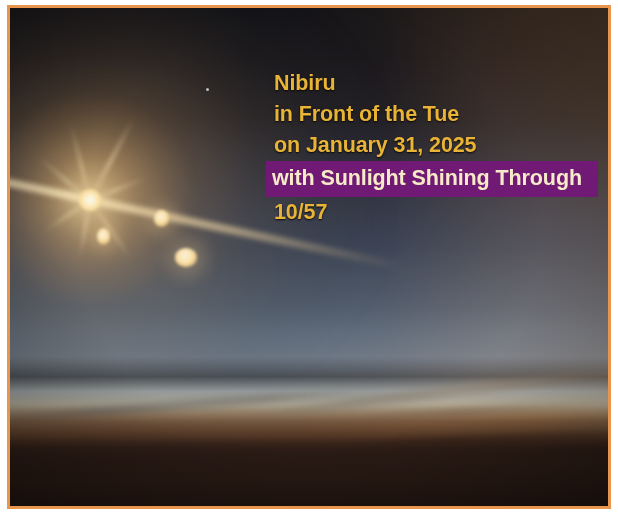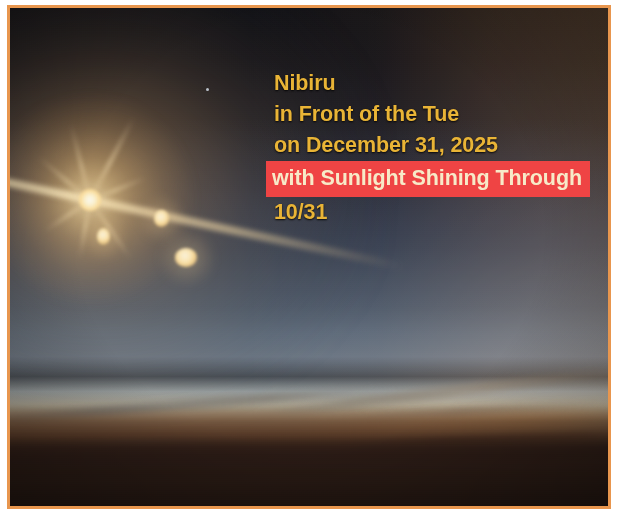--- a/index.html
+++ b/index.html
@@ -237,22 +237,22 @@
     letter-spacing: -0.1px;
   }
   .cap-gold {
     color: #e9b436;
     padding-left: 6px;
     text-shadow: 0 1px 2px rgba(0,0,0,0.85);
   }
   .cap-highlight {
     display: inline-block;
     color: #f7eac8;
-    background: #ef4444;
-    padding: 2px 8px 3px 6px;
+    background: #701a75;
+    padding: 2px 16px 3px 6px;
     margin-left: -2px;
   }
 </style>
 </head>
 <body>
 
 <div id="photo-frame">
   <div id="photo">
 
     <div class="sky-base"></div>
@@ -311,24 +311,24 @@
     <div class="vignette"></div>
 
     <div id="caption">
       <div class="cap-line">
         <span class="cap-gold">Nibiru</span>
       </div>
       <div class="cap-line">
         <span class="cap-gold">in Front of the Tue</span>
       </div>
       <div class="cap-line">
-        <span class="cap-gold">on December 31, 2025</span>
+        <span class="cap-gold">on January 31, 2025</span>
       </div>
       <div class="cap-line">
         <span class="cap-highlight">with Sunlight Shining Through</span>
       </div>
       <div class="cap-line">
-        <span class="cap-gold">10/31</span>
+        <span class="cap-gold">10/57</span>
       </div>
     </div>
 
   </div>
 </div>
 
 </body></html>

